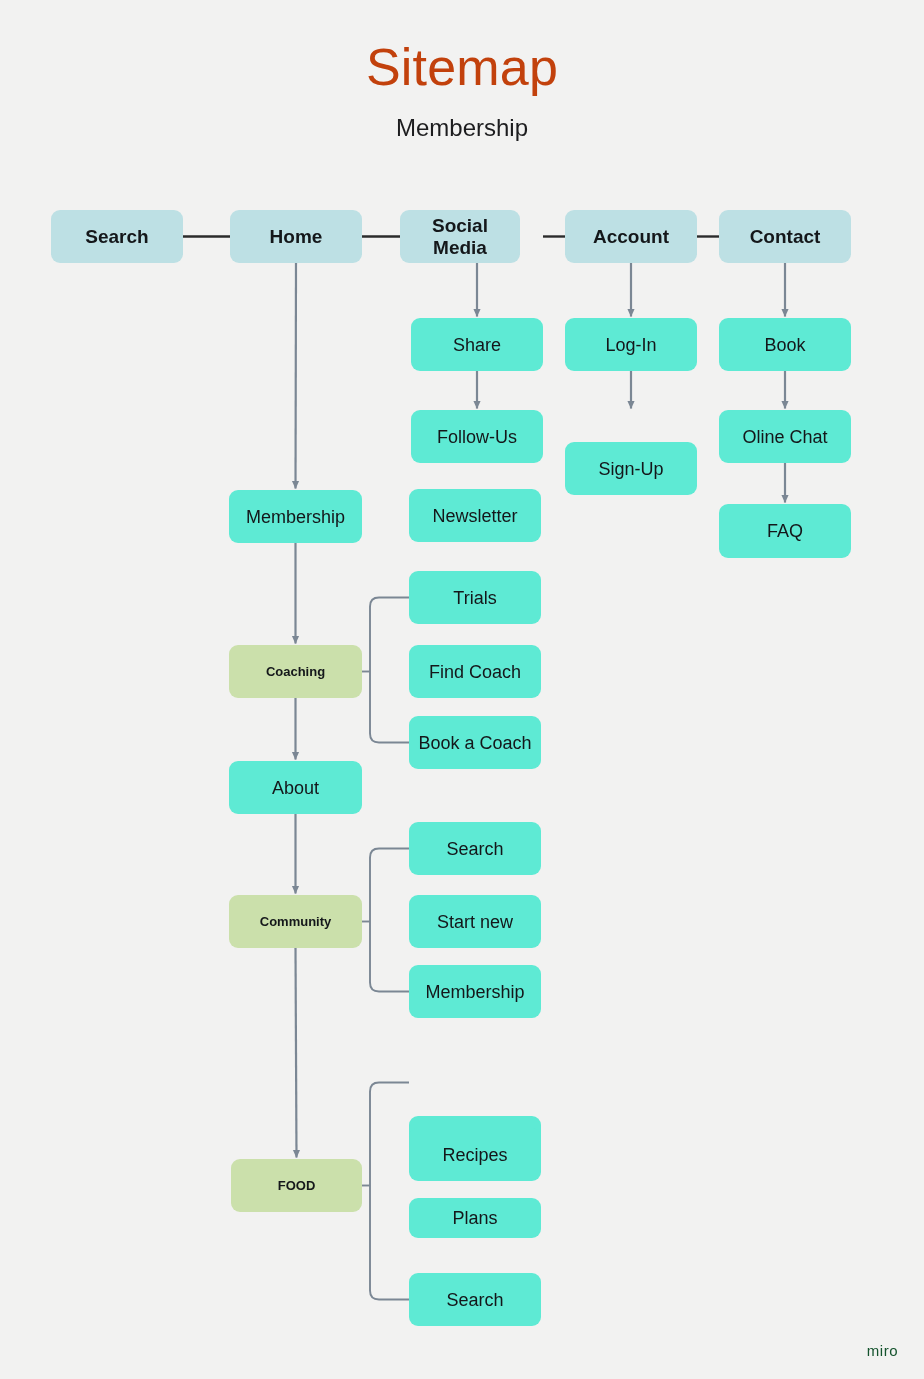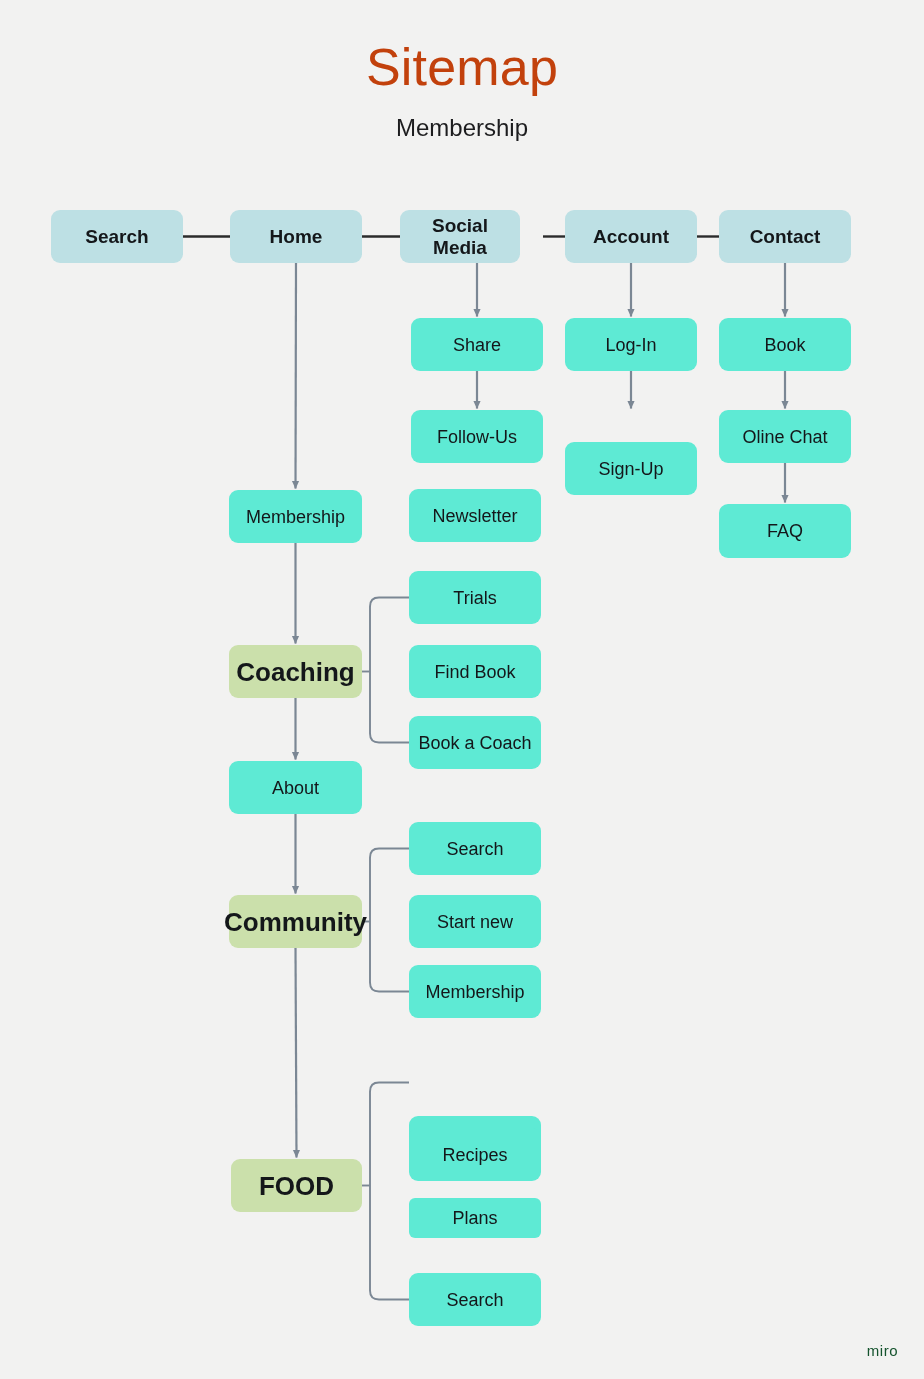--- a/index.html
+++ b/index.html
@@ -58,21 +58,21 @@
     justify-content: center;
     text-align: center;
     color: #14171a;
     font-size: 18px;
     line-height: 22px;
     padding: 20px 6px;
     user-select: none;
   }
   .node.teal   { background: #bde0e4; font-weight: 700; font-size: 19px; }
   .node.blue   { background: #5eead4; font-weight: 400; }
-  .node.green  { background: #cbe0ab; font-weight: 700; font-size: 26px; }
+  .node.green  { background: #cbe0ab; font-weight: 700; font-size: 13px; }
   .watermark {
     position: absolute;
     right: 26px;
     bottom: 20px;
     font-size: 15px;
     color: #14532d;
     letter-spacing: 0.5px;
     user-select: none;
   }
 </style>
@@ -133,25 +133,25 @@
       <div class="node blue" style="left: 565px; top: 410px; width: 132px; height: 53px; margin-top: 32px;">Sign-Up</div>
       <div class="node blue" style="left: 719px; top: 318px; width: 132px; height: 53px;">Book</div>
       <div class="node blue" style="left: 719px; top: 410px; width: 132px; height: 53px;">Oline Chat</div>
       <div class="node blue" style="left: 719px; top: 504px; width: 132px; height: 54px;">FAQ</div>
       <div class="node blue" style="left: 229px; top: 490px; width: 133px; height: 53px;">Membership</div>
       <div class="node green" style="left: 229px; top: 645px; width: 133px; height: 53px;">Coaching</div>
       <div class="node blue" style="left: 229px; top: 761px; width: 133px; height: 53px;">About</div>
       <div class="node green" style="left: 229px; top: 895px; width: 133px; height: 53px;">Community</div>
       <div class="node green" style="left: 231px; top: 1159px; width: 131px; height: 53px;">FOOD</div>
       <div class="node blue" style="left: 409px; top: 571px; width: 132px; height: 53px;">Trials</div>
-      <div class="node blue" style="left: 409px; top: 645px; width: 132px; height: 53px;">Find Book</div>
+      <div class="node blue" style="left: 409px; top: 645px; width: 132px; height: 53px;">Find Coach</div>
       <div class="node blue" style="left: 409px; top: 716px; width: 132px; height: 53px;">Book a Coach</div>
       <div class="node blue" style="left: 409px; top: 822px; width: 132px; height: 53px;">Search</div>
       <div class="node blue" style="left: 409px; top: 895px; width: 132px; height: 53px;">Start new</div>
       <div class="node blue" style="left: 409px; top: 965px; width: 132px; height: 53px;">Membership</div>
       <div class="node blue" style="left: 409px; top: 1116px; width: 132px; height: 53px;">Scan Food</div>
       <div class="node blue" style="left: 409px; top: 1128px; width: 132px; height: 53px;">Recipes</div>
-      <div class="node blue" style="left: 409px; top: 1198px; width: 132px; height: 39px; border-radius: 6px;">Plans</div>
+      <div class="node blue" style="left: 409px; top: 1198px; width: 132px; height: 39px;">Plans</div>
       <div class="node blue" style="left: 409px; top: 1273px; width: 132px; height: 53px;">Search</div>
     </div>
 
   <div class="watermark">miro</div>
 </div>
 
 </body></html>

